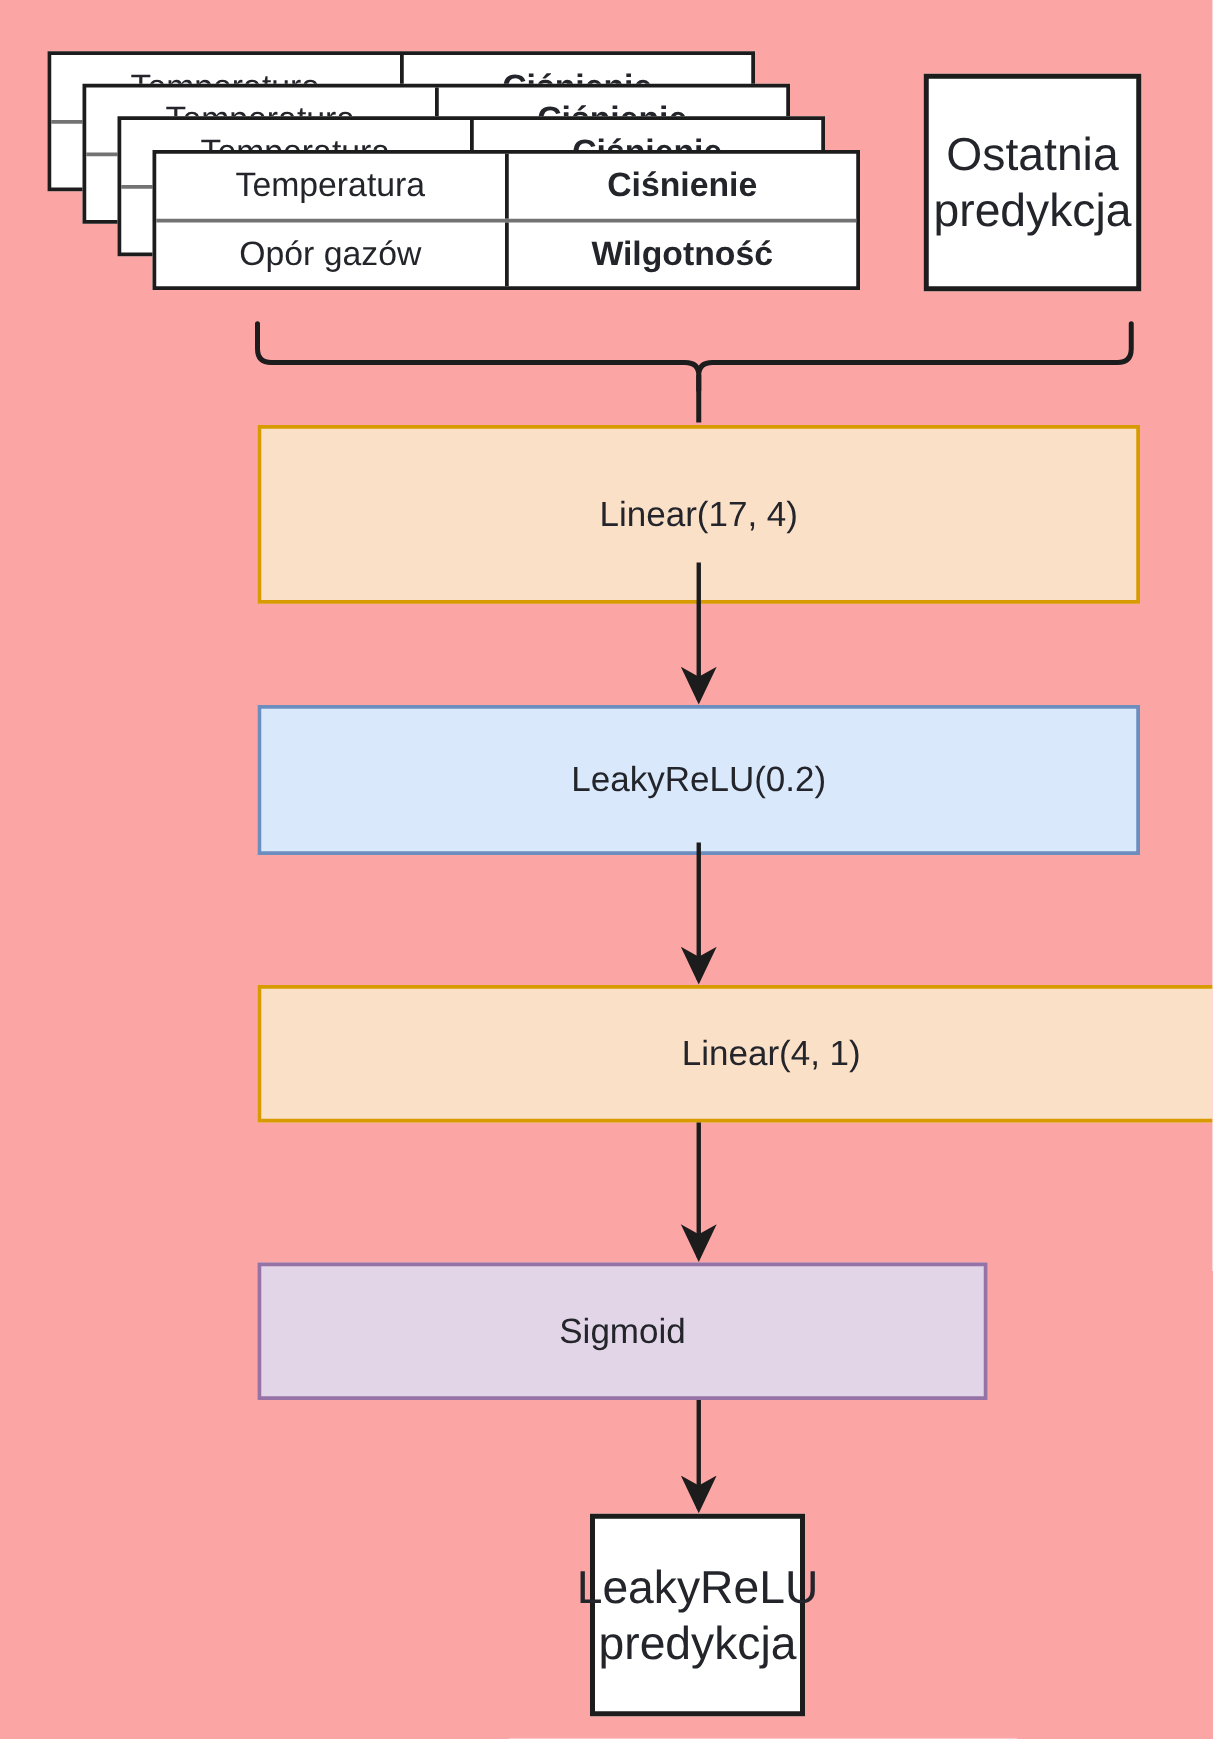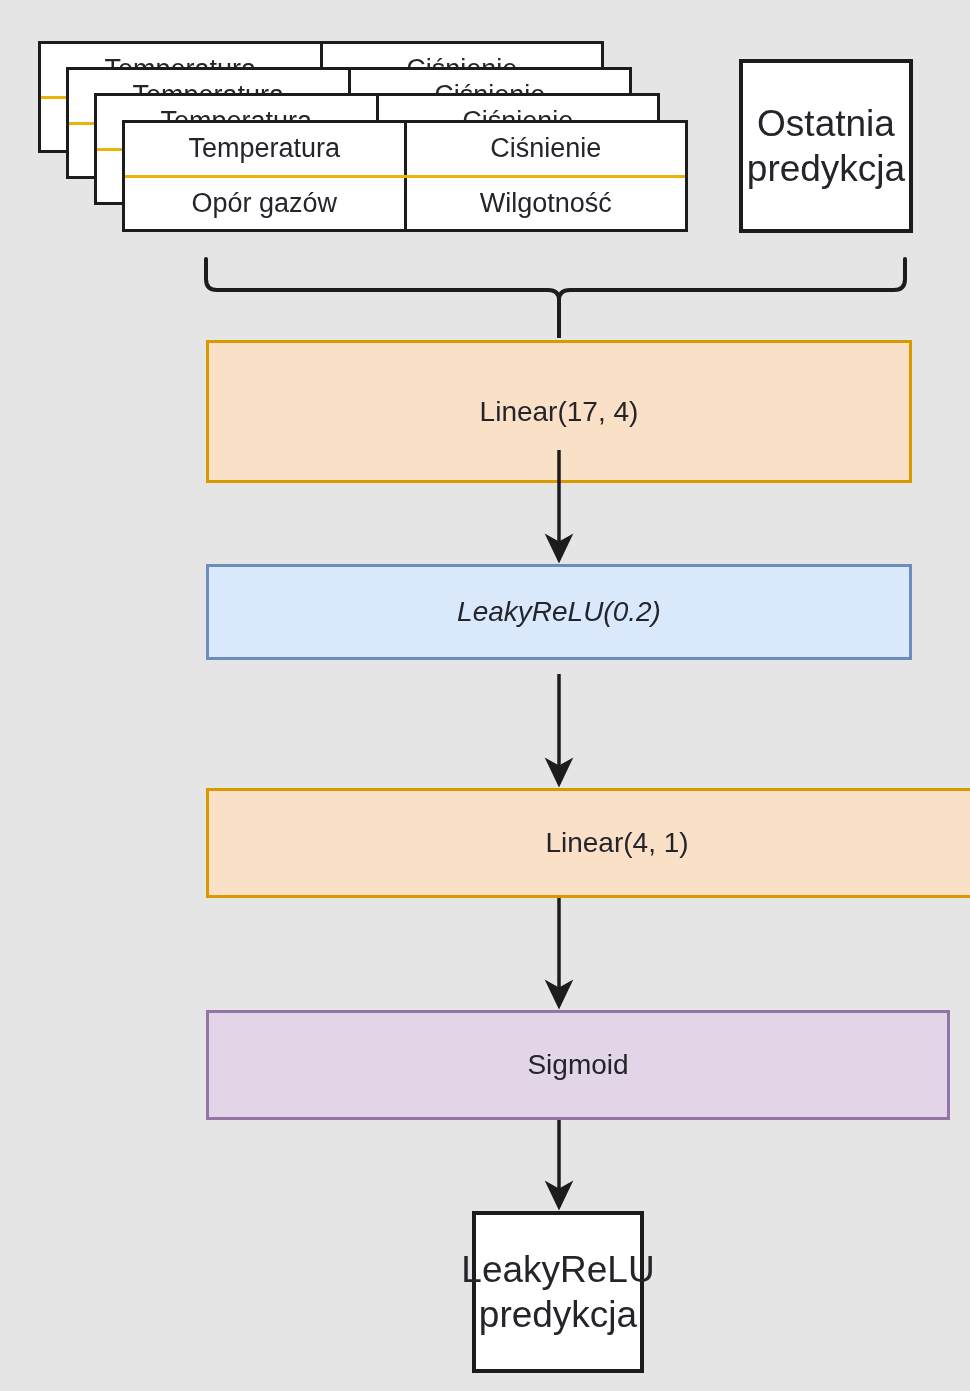--- a/index.html
+++ b/index.html
@@ -4,53 +4,54 @@
 <style>
   html, body {
     margin: 0;
     padding: 0;
     background: #ffffff;
   }
   #canvas {
     position: relative;
     width: 970px;
     height: 1391px;
-    background: #e5e5e5;
+    background: #fca5a5;
     font-family: "Liberation Sans", sans-serif;
     overflow: hidden;
   }
   
   .card {
     position: absolute;
     box-sizing: border-box;
     background: #ffffff;
     border: 3px solid #1c1c1c;
     display: flex;
     flex-direction: column;
   }
   .card-row {
     flex: 1 1 0;
     display: flex;
     min-height: 0;
   }
   .card-row + .card-row {
-    border-top: 3px solid #eab308;
+    border-top: 3px solid #737373;
   }
   .card-cell {
     flex: 1 1 0;
     display: flex;
     align-items: center;
     justify-content: center;
     font-size: 27px;
     color: #23252b;
     white-space: nowrap;
     overflow: hidden;
   }
   .card-cell + .card-cell {
     border-left: 3px solid #1c1c1c;
+    font-weight: bold;
   }
   
   .plain-box {
     position: absolute;
     box-sizing: border-box;
     background: #ffffff;
     border: 4px solid #1c1c1c;
     display: flex;
     align-items: center;
     justify-content: center;
@@ -134,29 +135,29 @@
     <div>
       <div>Ostatnia</div>
       <div>predykcja</div>
     </div>
   </div>
 
   <div class="layer-box" style="left: 206px; top: 340px; width: 706px; height: 143px; background-color: rgb(251, 224, 200); border-color: rgb(215, 155, 0);">
     <span>Linear(17, 4)</span>
   </div>
 
-  <div class="layer-box" style="left: 206px; top: 564px; width: 706px; height: 96px; background-color: rgb(218, 232, 252); border-color: rgb(108, 142, 191); font-style: italic;">
+  <div class="layer-box" style="left: 206px; top: 564px; width: 706px; height: 120px; background-color: rgb(218, 232, 252); border-color: rgb(108, 142, 191);">
     <span>LeakyReLU(0.2)</span>
   </div>
 
   <div class="layer-box" style="left: 206px; top: 788px; width: 822px; height: 110px; background-color: rgb(251, 224, 200); border-color: rgb(215, 155, 0);">
     <span>Linear(4, 1)</span>
   </div>
 
-  <div class="layer-box" style="left: 206px; top: 1010px; width: 744px; height: 110px; background-color: rgb(225, 213, 231); border-color: rgb(150, 115, 166);">
+  <div class="layer-box" style="left: 206px; top: 1010px; width: 584px; height: 110px; background-color: rgb(225, 213, 231); border-color: rgb(150, 115, 166);">
     <span>Sigmoid</span>
   </div>
 
   <div class="plain-box" style="left:472px; top:1211px; width:172px; height:162px;">
     <div>
       <div>LeakyReLU</div>
       <div>predykcja</div>
     </div>
   </div>
 

